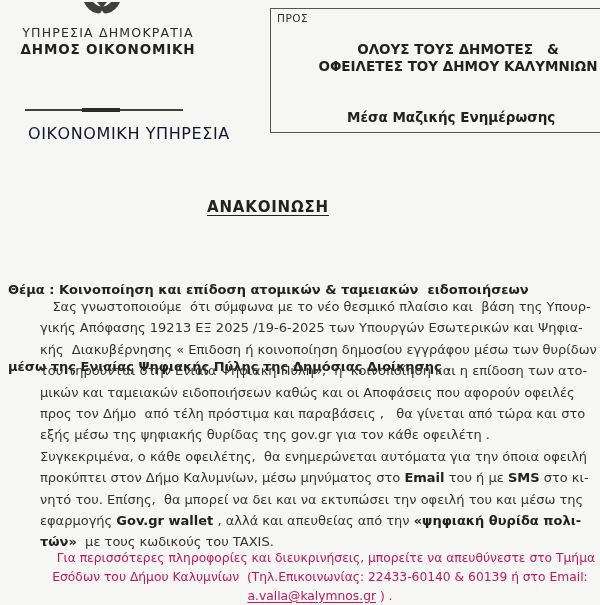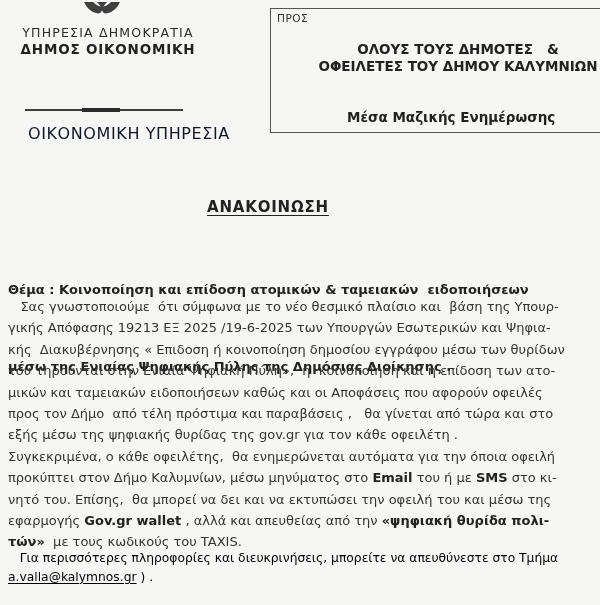--- a/index.html
+++ b/index.html
@@ -29,22 +29,22 @@
   .cc-label { position:absolute; top:81px; left:7px; font-weight:bold; font-size:13.5px; color:#222; }
   .cc-value { position:absolute; top:100px; left:76px; font-weight:bold; font-size:13.5px; color:#222; }
   
   .doc-title {
     position:absolute; top:198px; left:16px; width:504px; text-align:center;
     font-size:15px; font-weight:bold; letter-spacing:0.8px; color:#222;
     text-decoration:underline; text-underline-offset:3px;
   }
   .subject { position:absolute; top:226px; left:8px; right:2px; font-weight:bold; font-size:13px; line-height:25.5px; color:#222; white-space:pre; }
   .body-text { position:absolute; top:296px; left:8px; right:0; font-size:13px; line-height:21.4px; white-space:pre; color:#333; }
-  .footer-text { position:absolute; top:549px; left:8px; right:0; font-size:12.3px; line-height:18.8px; white-space:pre; color:#000000; }
-  .rline { white-space:pre; overflow:hidden; }
+  .footer-text { position:absolute; top:549px; left:8px; right:0; font-size:12.3px; line-height:18.8px; white-space:pre; color:#be185d;text-align:center; }
+  .rline { white-space:pre; overflow:hidden;margin-left:32px; }
   .b { font-weight:bold; color:#222; }
   .u { text-decoration:underline; text-underline-offset:2px; }
 </style>
 </head>
 <body>
 
 <div class="page">
 
   <div class="emblem">
     <svg viewBox="0 0 36 13" width="36" height="13" aria-hidden="true">
@@ -73,15 +73,15 @@
 
   <div class="doc-title">ΑΝΑΚΟΙΝΩΣΗ</div>
 
   <div class="subject">
     <div>Θέμα : Κοινοποίηση και επίδοση ατομικών &amp; ταμειακών  ειδοποιήσεων</div>
     <div>μέσω της Ενιαίας Ψηφιακής Πύλης της Δημόσιας Διοίκησης .</div>
   </div>
 
   <div class="body-text"><div class="rline"><span>   Σας γνωστοποιούμε  ότι σύμφωνα με το νέο θεσμικό πλαίσιο και  βάση της Υπουρ-</span></div><div class="rline"><span>γικής Απόφασης 19213 ΕΞ 2025 /19-6-2025 των Υπουργών Εσωτερικών και Ψηφια-</span></div><div class="rline"><span>κής  Διακυβέρνησης « Επιδοση ή κοινοποίηση δημοσίου εγγράφου μέσω των θυρίδων</span></div><div class="rline"><span>του τηρούνται στην Ενιαία Ψηφιακή Πύλη»,  η  κοινοποίηση και η επίδοση των ατο-</span></div><div class="rline"><span>μικών και ταμειακών ειδοποιήσεων καθώς και οι Αποφάσεις που αφορούν οφειλές</span></div><div class="rline"><span>προς τον Δήμο  από τέλη πρόστιμα και παραβάσεις ,   θα γίνεται από τώρα και στο</span></div><div class="rline"><span>εξής μέσω της ψηφιακής θυρίδας της gov.gr για τον κάθε οφειλέτη .</span></div><div class="rline"><span>Συγκεκριμένα, ο κάθε οφειλέτης,  θα ενημερώνεται αυτόματα για την όποια οφειλή</span></div><div class="rline"><span>προκύπτει στον Δήμο Καλυμνίων, μέσω μηνύματος στο </span><span class="b">Email</span><span> του ή με </span><span class="b">SMS</span><span> στο κι-</span></div><div class="rline"><span>νητό του. Επίσης,  θα μπορεί να δει και να εκτυπώσει την οφειλή του και μέσω της</span></div><div class="rline"><span>εφαρμογής </span><span class="b">Gov.gr wallet</span><span> , αλλά και απευθείας από την </span><span class="b">«ψηφιακή θυρίδα πολι-</span></div><div class="rline"><span class="b">τών»</span><span>  με τους κωδικούς του TAXIS.</span></div></div>
 
-  <div class="footer-text"><div class="rline"><span>   Για περισσότερες πληροφορίες και διευκρινήσεις, μπορείτε να απευθύνεστε στο Τμήμα</span></div><div class="rline"><span class="u">a.valla@kalymnos.gr</span><span> ) .</span></div></div>
+  <div class="footer-text"><div class="rline"><span>   Για περισσότερες πληροφορίες και διευκρινήσεις, μπορείτε να απευθύνεστε στο Τμήμα</span></div><div class="rline"><span>Εσόδων του Δήμου Καλυμνίων  (Τηλ.Επικοινωνίας: 22433-60140 &amp; 60139 ή στο Email:</span></div><div class="rline"><span class="u">a.valla@kalymnos.gr</span><span> ) .</span></div></div>
 
 </div>
 
 </body></html>

